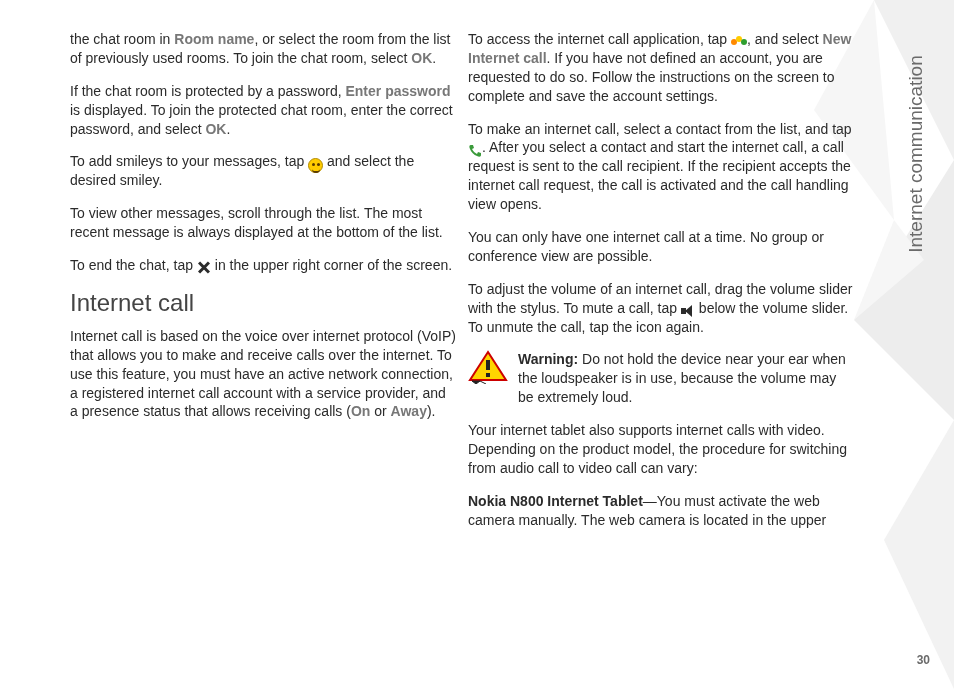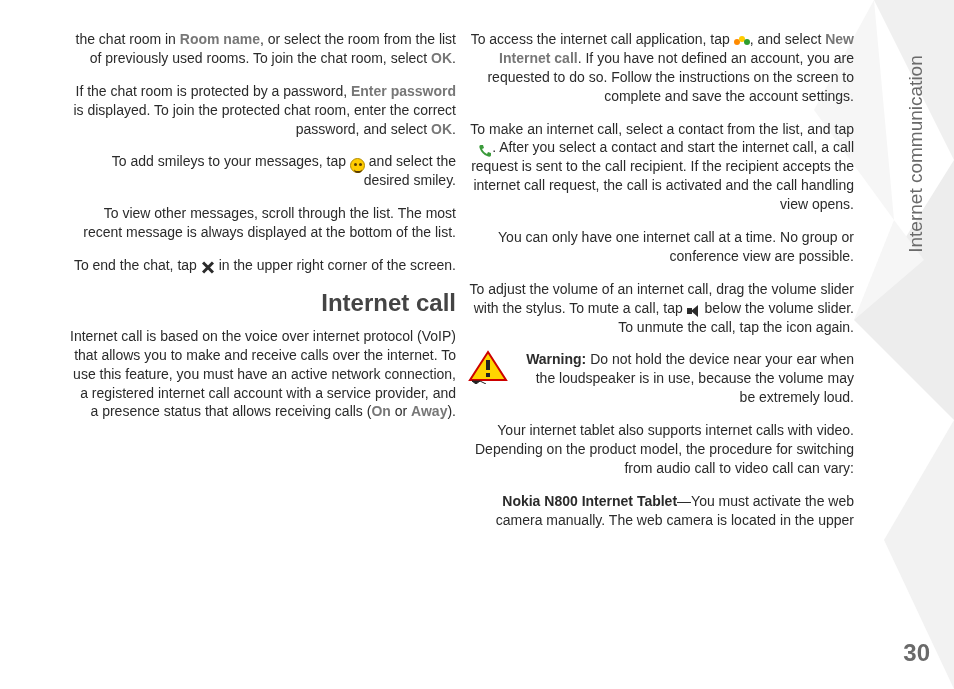--- a/index.html
+++ b/index.html
@@ -19,33 +19,31 @@
     right: 0; top: 0;
     width: 140px; height: 689px;
     pointer-events: none;
   }
   .page {
     position: absolute;
     left: 70px; top: 30px;
     width: 800px;
     display: flex;
     gap: 12px;
-    text-align: right;
   }
   .col { width: 386px; }
   p { margin-bottom: 14px; line-height: 1.35; }
   .bold-ui { font-weight: bold; color: #777; }
   .bold { font-weight: bold; }
   h2 {
     font-size: 24px;
-    font-weight: bold;
+    font-weight: normal;
     color: #444;
     margin-top: 14px;
     margin-bottom: 10px;
-    margin-left: 28px;
   }
   .icon {
     display: inline-block;
     vertical-align: middle;
     position: relative;
   }
   
   .send-ic { width:14px; height:14px; background:#2f9e2f; border-radius:2px; position:relative; top:2px; }
   .send-ic::after { content:""; position:absolute; left:4px; top:3px; width:0; height:0; border-left:5px solid #fff; border-top:4px solid transparent; border-bottom:4px solid transparent; }
   
@@ -91,21 +89,21 @@
     transform-origin: center;
     white-space: nowrap;
     color: #6a6a6a;
     font-size: 19px;
   }
   .page-num {
     position: absolute;
     right: 24px;
     bottom: 22px;
     color: #6a6a6a;
-    font-size: 24px;
+    font-size: 12px;
     font-weight: bold;
   }
 </style>
 </head>
 <body>
 
 <svg class="bg-poly" viewBox="0 0 140 689">
   <polygon points="140,0 60,0 140,160" fill="#f0f0f0"></polygon>
   <polygon points="140,160 40,320 140,420" fill="#ededed"></polygon>
   <polygon points="140,420 70,540 140,689" fill="#f2f2f2"></polygon>

